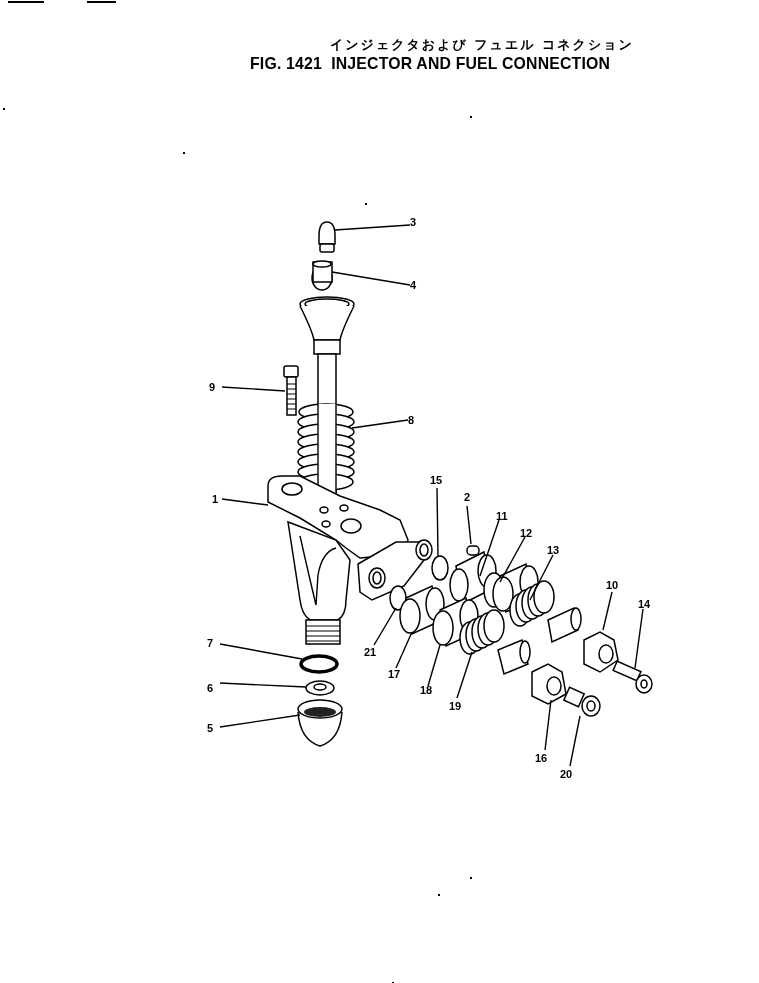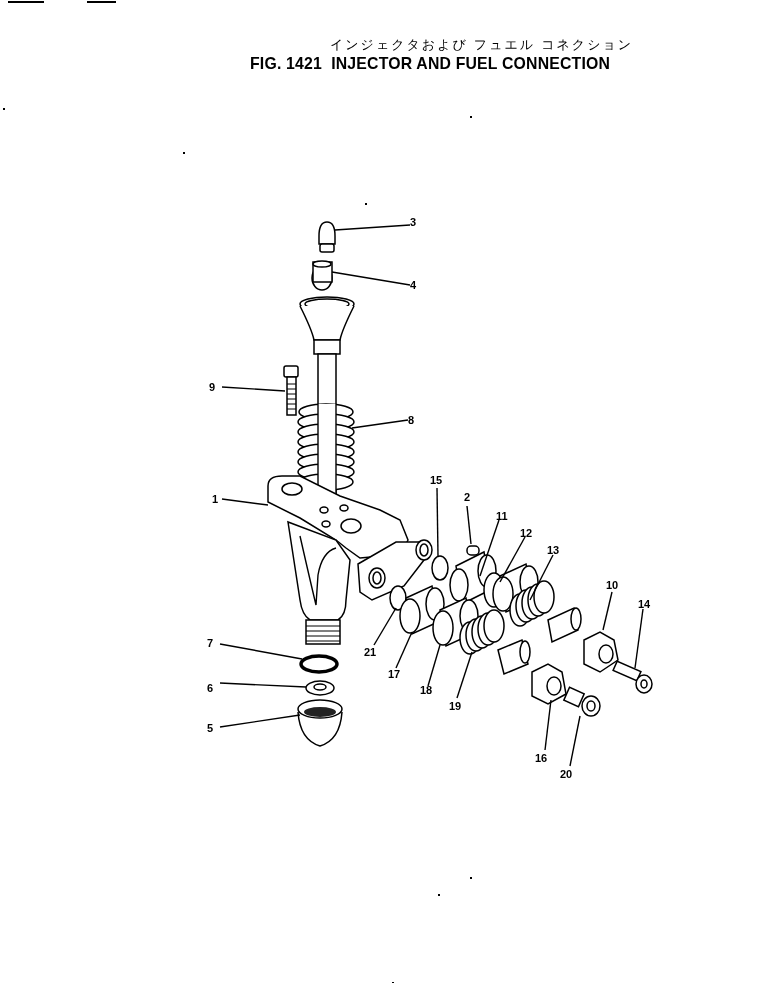--- a/index.html
+++ b/index.html
@@ -1,20 +1,20 @@
 <!DOCTYPE html>
 <html><head>
 <meta charset="utf-8">
 <style>
   html, body { margin:0; padding:0; background:#ffffff; }
   body { width:759px; height:983px; position:relative; overflow:hidden;
          font-family:"Liberation Sans", sans-serif; color:#000; }
   .corner-line { position:absolute; top:1px; height:2px; background:#000; }
   .title-jp { position:absolute; left:330px; top:36px; font-family:"DejaVu Sans", sans-serif;
-              font-size:13px; font-weight:normal; letter-spacing:2px; white-space:nowrap; }
+              font-size:13px; font-weight:bold; letter-spacing:2px; white-space:nowrap; }
   .title-en { position:absolute; left:250px; top:54px; font-size:17px; font-weight:bold;
               letter-spacing:0.2px; white-space:nowrap; transform:scaleX(0.93); transform-origin:left top; }
   svg.diagram { position:absolute; left:0; top:0; }
   .lbl { font-family:"Liberation Sans", sans-serif; font-size:11px; font-weight:bold; fill:#000; }
   .ln { stroke:#000; stroke-width:1.4; fill:none; }
   .pt { stroke:#000; stroke-width:1.5; fill:#fff; }
   .th { stroke:#000; stroke-width:1; fill:none; }
   .dot { fill:#000; }
 </style>
 </head>

